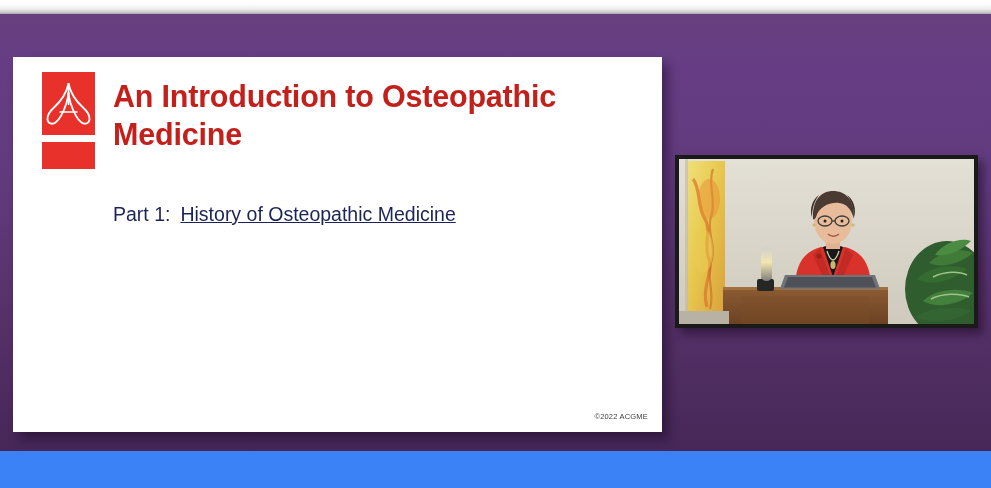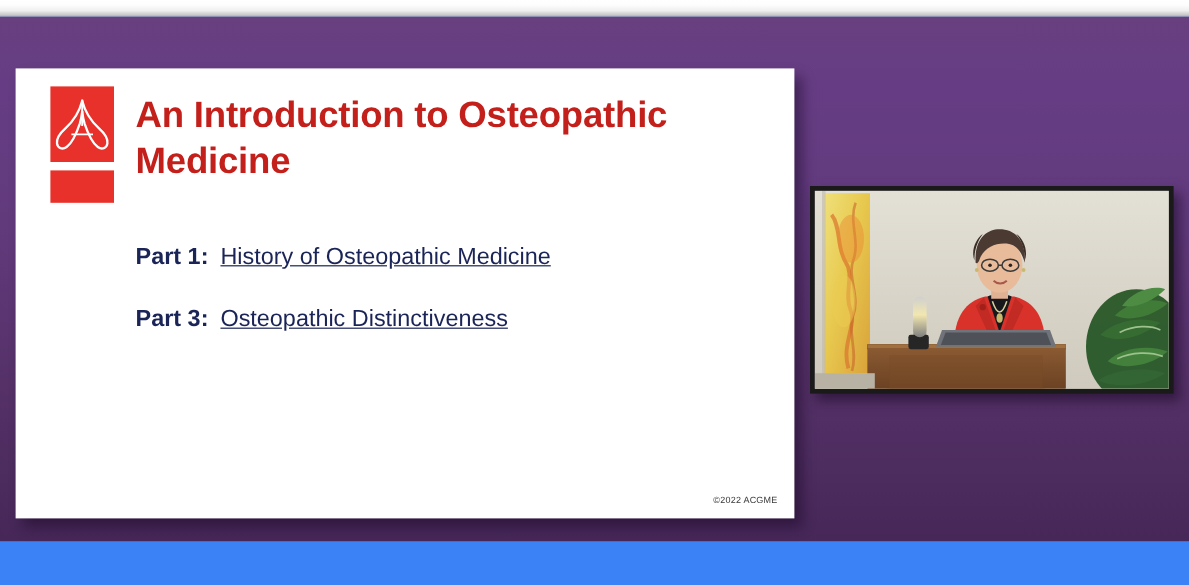--- a/index.html
+++ b/index.html
@@ -96,21 +96,21 @@
   .part-row {
     display: flex;
     align-items: flex-start;
     margin-bottom: 26px;
     color: #1b2457;
     font-size: 19.5px;
     line-height: 1.33;
   }
   .part-row:last-child { margin-bottom: 0; }
   .part-label {
-    font-weight: bold;
+    font-weight: normal;
     flex: 0 0 auto;
     white-space: nowrap;
   }
   .part-text {
     flex: 1 1 auto;
     padding-left: 10px;
     text-decoration: underline;
   }
 
   
@@ -169,24 +169,20 @@
     <div class="slide-title">An Introduction to Osteopathic Medicine</div>
 
     <div class="parts">
 
       <div class="part-row">
         <span class="part-label">Part 1:</span>
         <span class="part-text">History of Osteopathic Medicine</span>
       </div>
 
 
-      <div class="part-row">
-        <span class="part-label">Part 3:</span>
-        <span class="part-text">Osteopathic Distinctiveness</span>
-      </div>
 
     </div>
 
     <div class="copyright">©2022 ACGME</div>
   </div>
 
   <div class="video-panel">
     <div class="video-inner">
       <svg width="295" height="165" viewBox="0 0 295 165" xmlns="http://www.w3.org/2000/svg">
         <defs>

